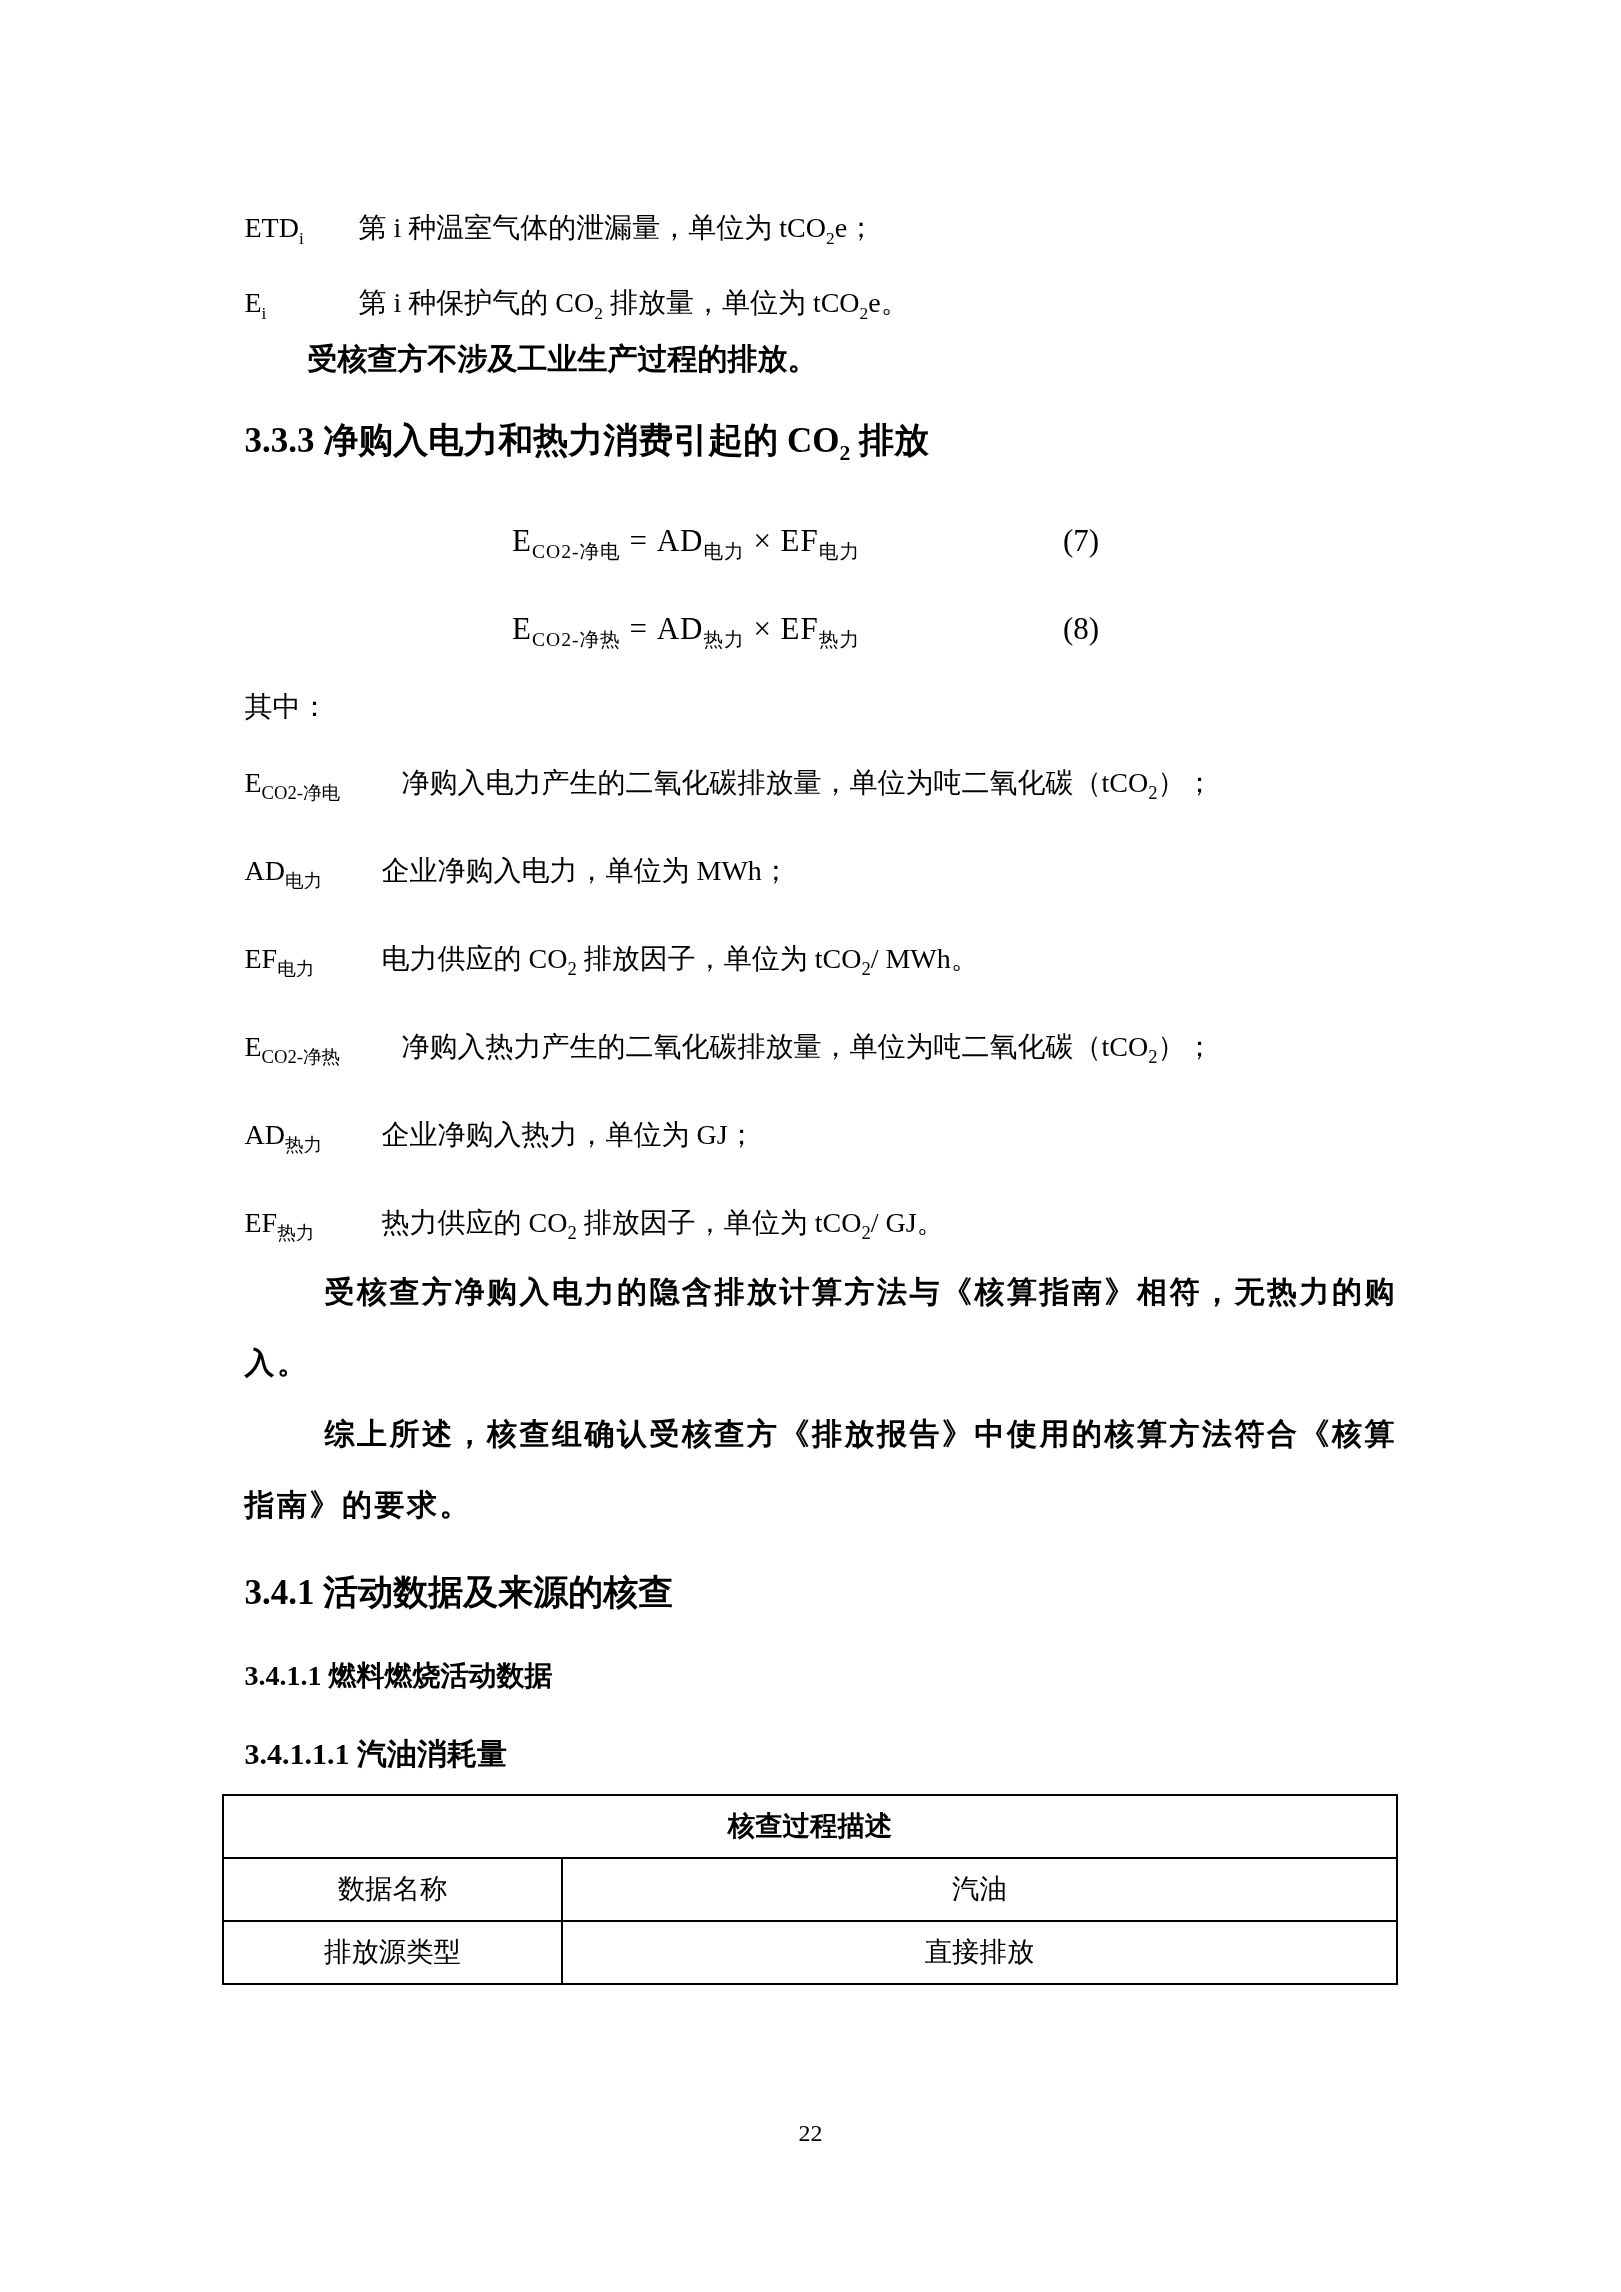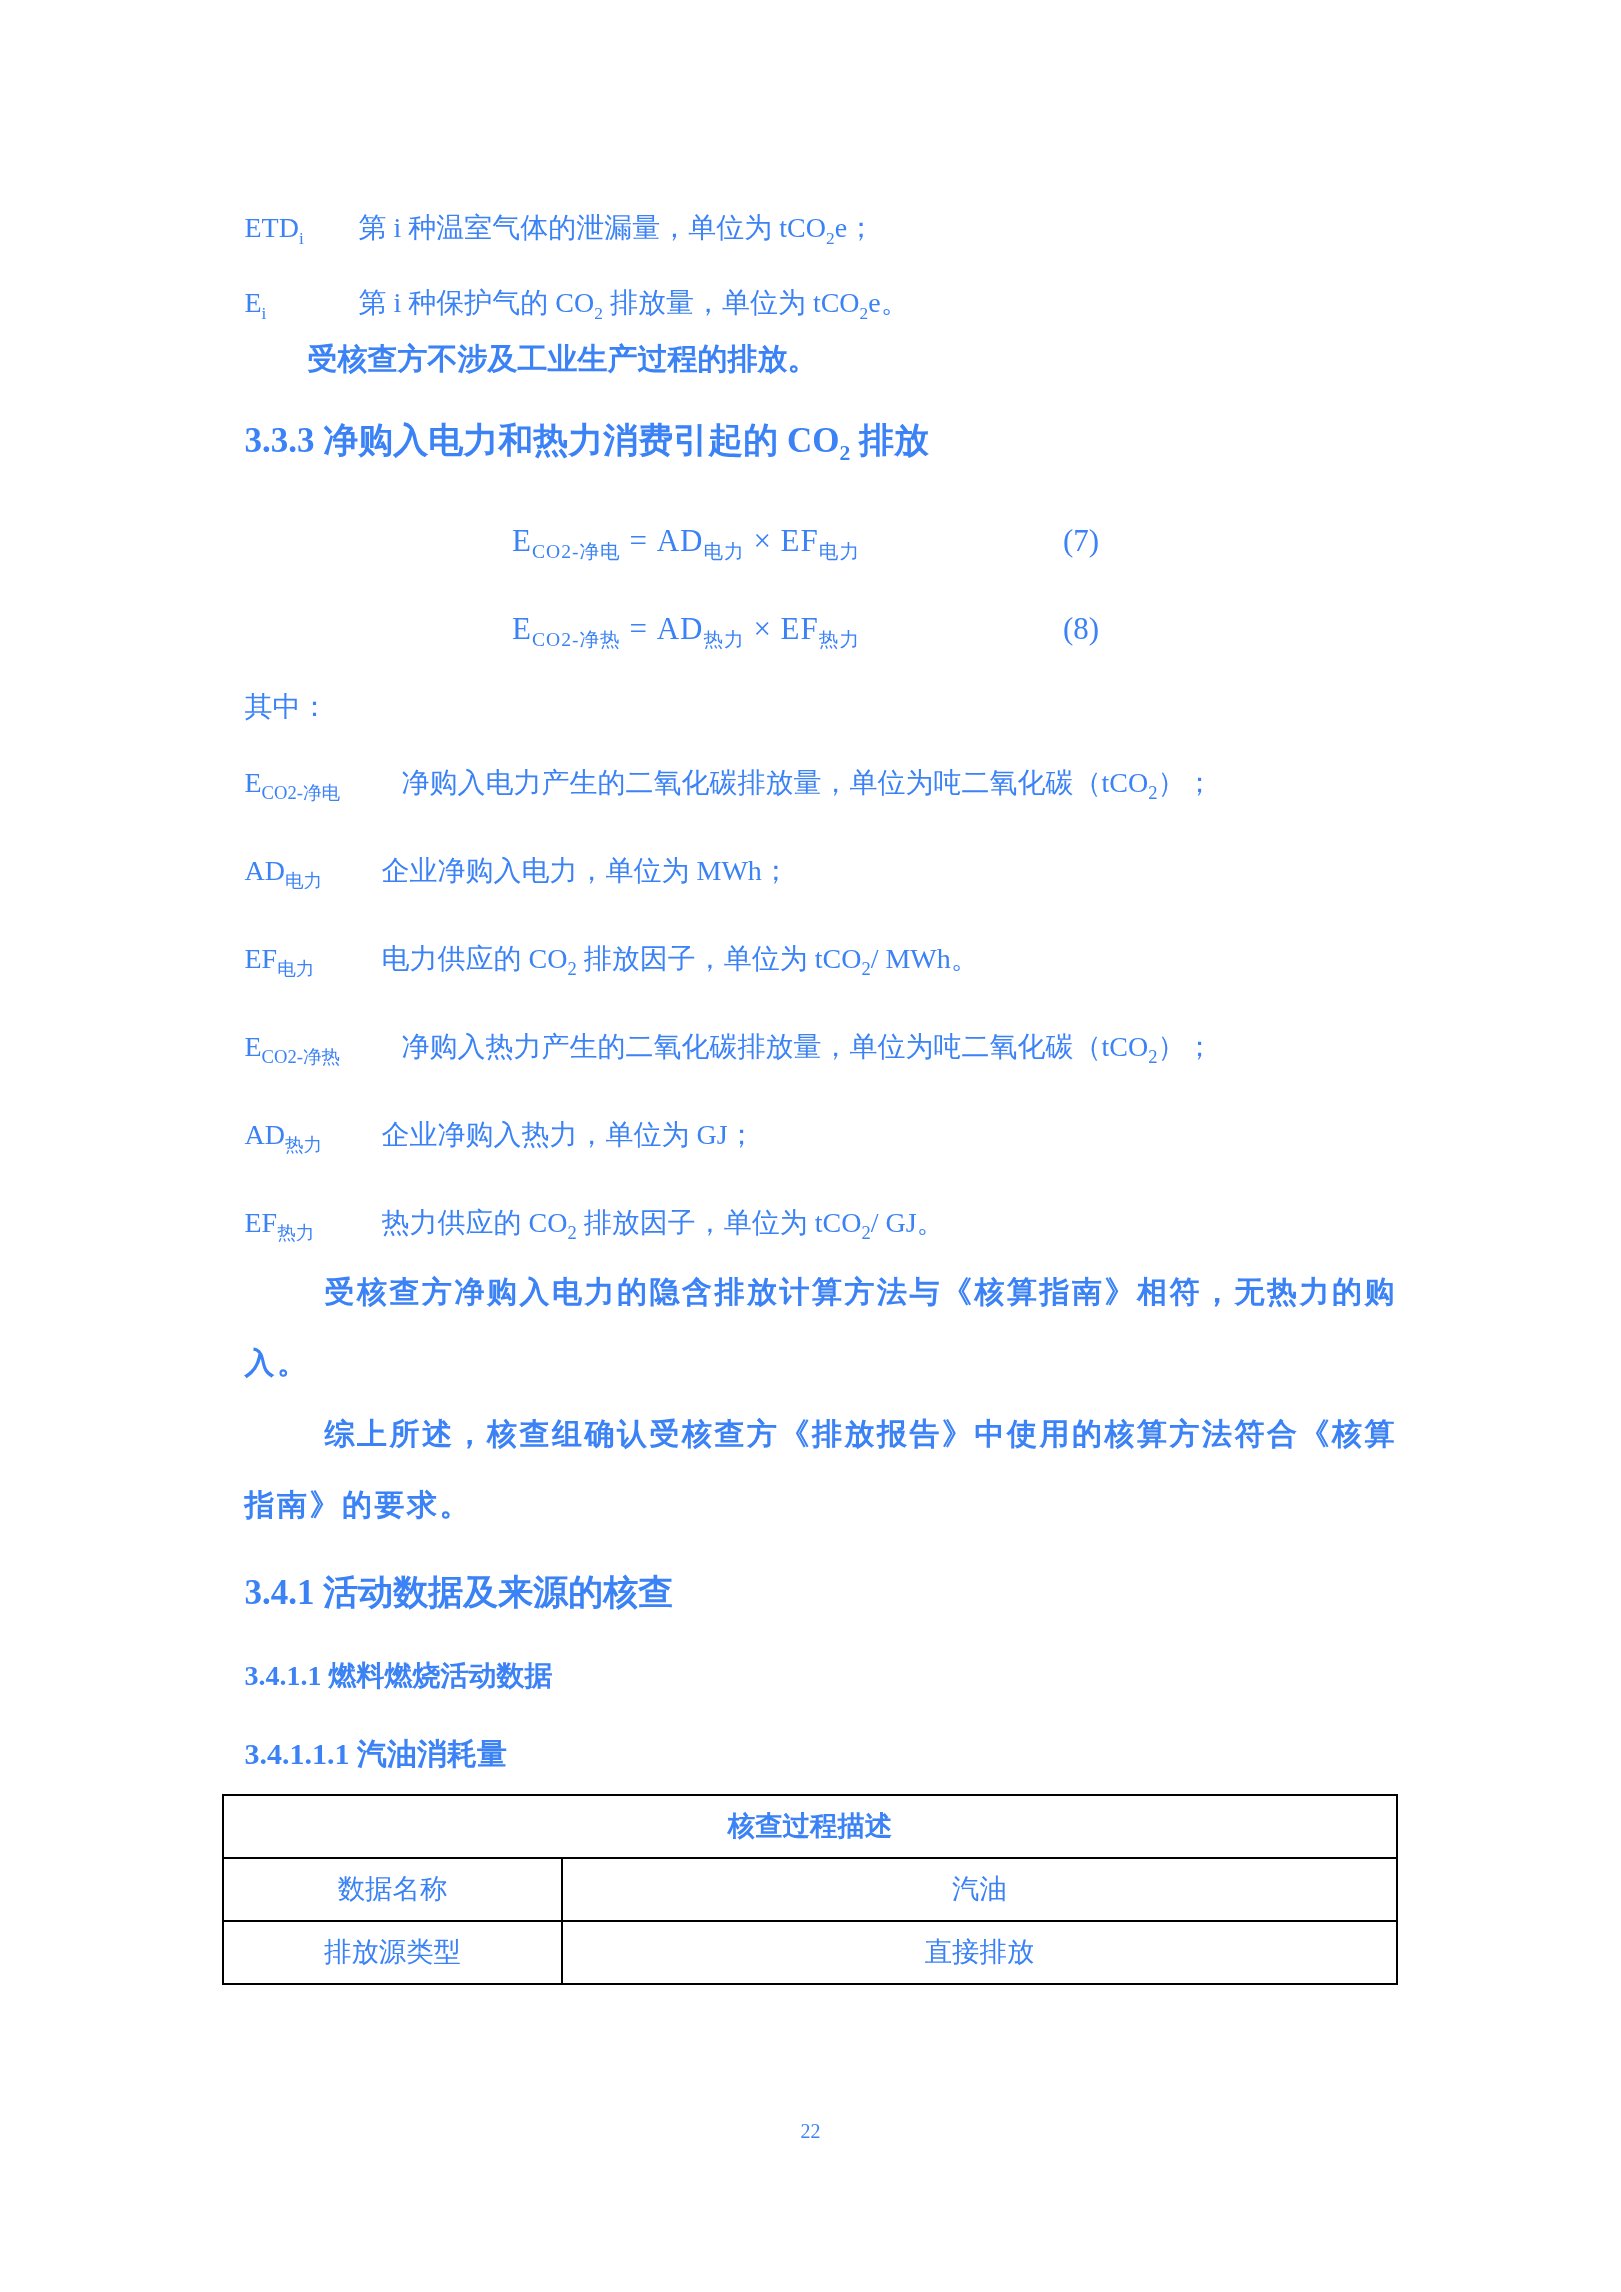--- a/index.html
+++ b/index.html
@@ -1,19 +1,19 @@
 <!DOCTYPE html>
 <html><head>
 <meta charset="utf-8">
 <style>
   * { margin:0; padding:0; box-sizing:border-box; }
   html,body { background:#ffffff; }
   .page {
     width:1621px; height:2293px; position:relative; overflow:hidden;
-    background:#ffffff; color:#3b82f6;
+    background:#ffffff; color:#000000;
     font-family:"Liberation Serif","DejaVu Serif",serif;
     padding:206px 222px 0 222px;
   }
   sub { font-size:0.62em; line-height:0; }
 
   .def-top { font-size:28px; line-height:43px; padding-left:22.5px; }
   .def-top .term { display:inline-block; min-width:114px; }
   .def-top + .def-top { margin-top:32px; }
 
   .note { font-size:30px; font-weight:bold; line-height:43px; margin-top:13px;
@@ -46,21 +46,21 @@
           text-indent:80px; padding-left:22.5px; }
 
   table.vtable { width:1176px; margin-top:19.6px; border-collapse:collapse;
                  border:2.9px solid #000; font-size:27.4px; }
   .vtable th, .vtable td { border:2px solid #000; text-align:center; vertical-align:middle; }
   .vtable th { height:63px; font-weight:bold; }
   .vtable td { height:63px; font-weight:normal; }
   .vtable .c1 { width:339px; }
 
   .page-num { position:absolute; top:2120px; left:0; width:1621px;
-              text-align:center; font-size:20px; }
+              text-align:center; font-size:24px; }
 </style>
 </head>
 <body>
 
 <div class="page">
 
   <div class="def-top">
     <span class="term"><span>ETD</span><sub>i</sub></span><span class="desc"><span>第 i 种温室气体的泄漏量，单位为 tCO</span><sub>2</sub><span>e；</span></span>
   </div>
   <div class="def-top">

